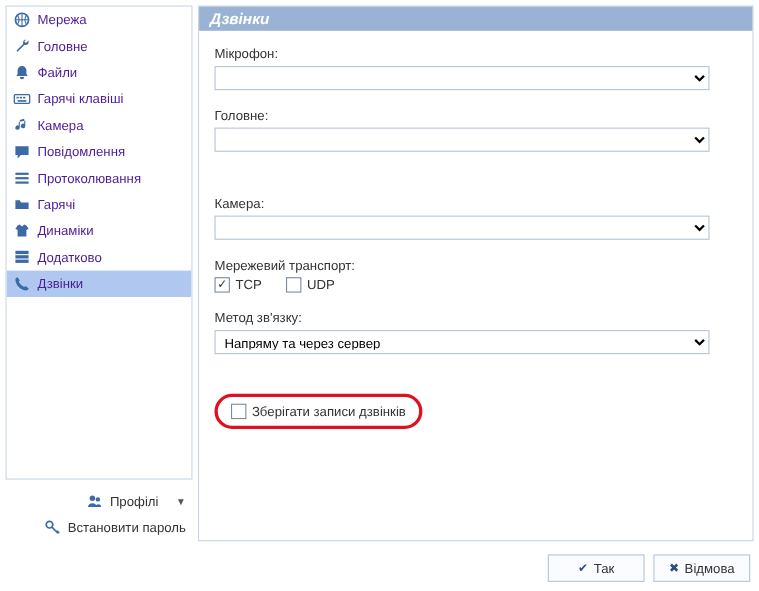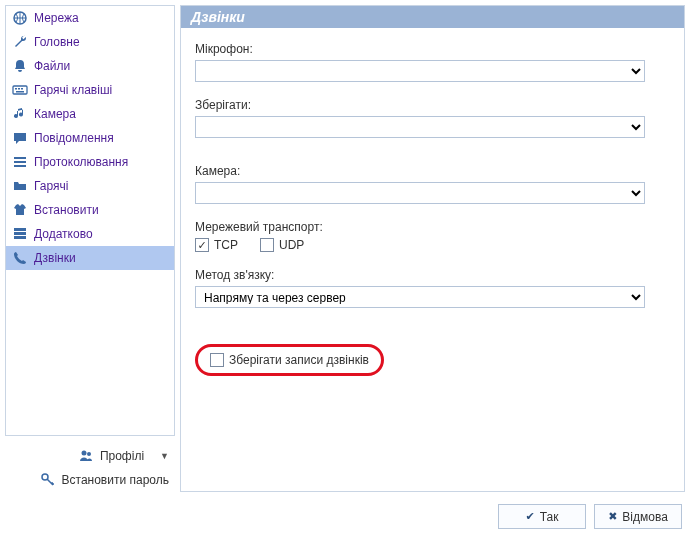--- a/index.html
+++ b/index.html
@@ -252,21 +252,21 @@
         </span>
         <span class="label">Гарячі</span>
       </div>
 
       <div class="nav-item">
         <span class="icon">
           <svg width="16" height="16" viewBox="0 0 16 16">
               <path d="M4 3l2-1 2 2 2-2 2 1 2 3-2 1v6H4V7L2 6z" fill="#3b6aa5"></path>
             </svg>
         </span>
-        <span class="label">Встановити</span>
+        <span class="label">Динаміки</span>
       </div>
 
 
       <div class="nav-item">
         <span class="icon">
           <svg width="16" height="16" viewBox="0 0 16 16">
               <rect x="2" y="2" width="12" height="3" fill="#3b6aa5"></rect>
               <rect x="2" y="6" width="12" height="3" fill="#3b6aa5"></rect>
               <rect x="2" y="10" width="12" height="3" fill="#3b6aa5"></rect>
             </svg>
@@ -314,27 +314,27 @@
     <div class="main-body">
 
       <div class="form-group">
         <label class="form-label">Мікрофон:</label>
         <select class="form-select">
           <option></option>
         </select>
       </div>
 
       <div class="form-group">
-        <label class="form-label">Зберігати:</label>
+        <label class="form-label">Головне:</label>
         <select class="form-select">
           <option></option>
         </select>
       </div>
 
-      <div class="form-group" style="margin-top:26px;">
+      <div class="form-group" style="margin-top:40px;">
         <label class="form-label">Камера:</label>
         <select class="form-select">
           <option></option>
         </select>
       </div>
 
       <div class="form-group" style="margin-top:8px;">
         <label class="form-label">Мережевий транспорт:</label>
         <div class="checkbox-row">
           <div class="checkbox-item">

